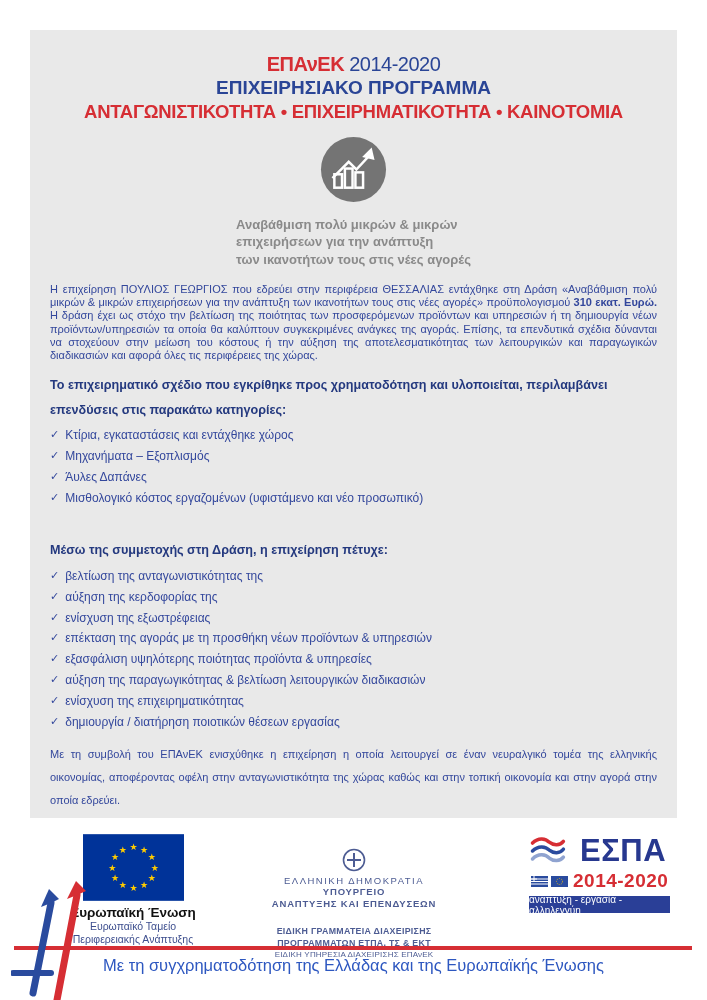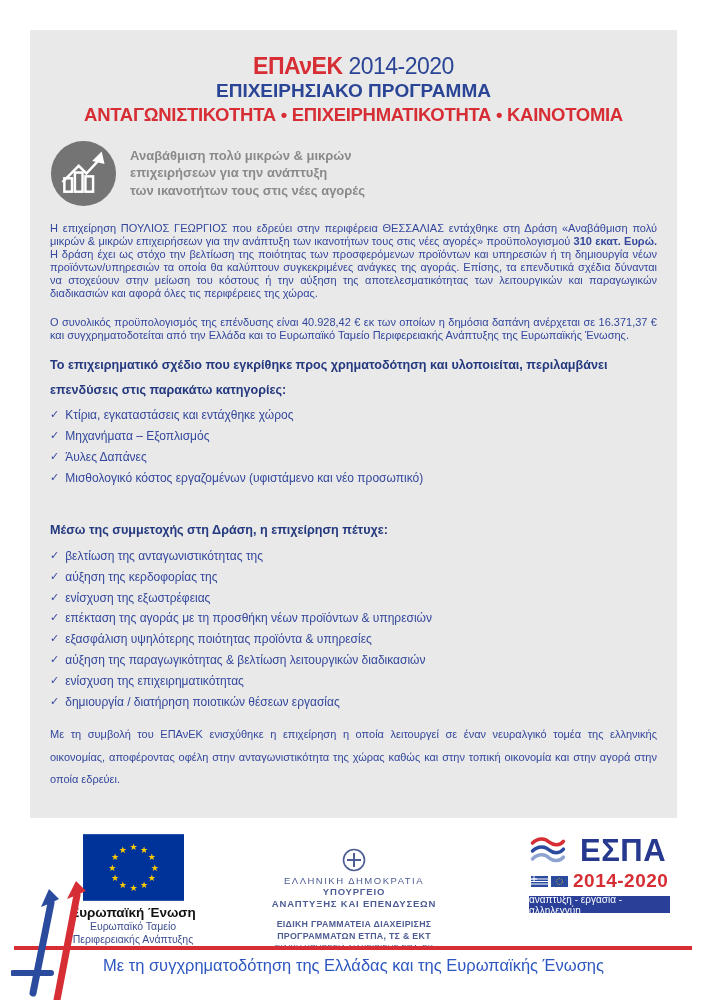--- a/index.html
+++ b/index.html
@@ -4,28 +4,28 @@
 <style>
   * { margin:0; padding:0; box-sizing:border-box; }
   html,body { width:707px; height:1000px; background:#ffffff;
               font-family:"Liberation Sans", sans-serif; position:relative; overflow:hidden; }
 
   .gray-box { position:absolute; left:30px; top:30px; width:647px; height:788px;
               background:#e9e9e9; padding:0 20px; }
 
   
   .hdr { text-align:center; margin-top:23px; line-height:1.15; }
-  .hdr-l1 { font-size:23px; letter-spacing:-0.5px; }
+  .hdr-l1 { font-size:20px; letter-spacing:-0.5px; }
   .hdr-l1 .acr { color:#d62e34; font-weight:bold; }
   .hdr-l1 .per { color:#2a4596; font-weight:normal; }
   .hdr-l2 { font-size:19px; font-weight:bold; color:#2a4596; margin-top:1px; }
   .hdr-l3 { font-size:18.5px; font-weight:bold; color:#d62e34; margin-top:2px; letter-spacing:-0.3px; }
 
   
-  .banner { display:flex; align-items:center; gap:13px; margin-top:14px; }
+  .banner { display:flex; justify-content:center; align-items:center; gap:13px; margin-top:14px;flex-direction:column; }
   .banner .circ { width:67px; height:67px; flex:0 0 67px; }
   .tagline { font-size:13px; font-weight:bold; color:#8a8a8a; line-height:1.33; }
 
   
   .txt  { color:#33479c; font-size:11px; line-height:1.2; text-align:justify; }
   .p1 { margin-top:15px; }
   .p2 { margin-top:15px; }
   .p3 { margin-top:14px; line-height:2.05; }
   .bold-inline { font-weight:bold; }
   .sec-h { color:#24397f; font-size:12.6px; font-weight:bold; line-height:1.95; text-align:left; }
@@ -40,21 +40,21 @@
   .eu-block { position:absolute; left:53px; top:834px; width:160px; text-align:center; }
   .eu-flag { width:101px; height:67px; display:block; margin:0 auto; }
   .eu-name { font-size:13.5px; font-weight:bold; color:#111111; margin-top:4px; }
   .eu-sub  { font-size:10.5px; color:#3d4e8e; line-height:1.25; }
 
   .min-block { position:absolute; left:248px; top:848px; width:212px; text-align:center; color:#4d5c93; }
   .min-emblem { width:24px; height:24px; display:block; margin:0 auto 3px; }
   .min-l1 { font-size:9.5px; letter-spacing:1.5px; }
   .min-l2, .min-l3 { font-size:9.5px; font-weight:bold; letter-spacing:0.8px; line-height:1.3; }
   .min-l4, .min-l5 { font-size:8.8px; font-weight:bold; letter-spacing:0.3px; line-height:1.3; margin-top:0.5px; }
-  .min-l4 { margin-top:8px; }
+  .min-l4 { margin-top:15px; }
   .min-l6 { font-size:8px; letter-spacing:0.2px; margin-top:1px; }
 
   .espa-block { position:absolute; left:529px; top:833px; width:146px; }
   .espa-row1 { display:flex; align-items:center; gap:14px; }
   .espa-waves { width:37px; height:30px; }
   .espa-name { font-size:31px; font-weight:bold; color:#27388f; letter-spacing:0.5px; }
   .espa-row2 { display:flex; align-items:center; gap:3px; margin-top:1px; margin-left:2px; }
   .mini-flag { width:17px; height:11px; }
   .espa-period { font-size:19px; font-weight:bold; color:#d62e34; letter-spacing:0.5px; margin-left:2px; }
   .espa-bar { margin-top:4px; background:#2a3f97; color:#ffffff; width:141px; height:17px;
@@ -94,21 +94,20 @@
       <div>Αναβάθμιση πολύ μικρών &amp; μικρών</div>
       <div>επιχειρήσεων για την ανάπτυξη</div>
       <div>των ικανοτήτων τους στις νέες αγορές</div>
     </div>
   </div>
 
   <div class="txt p1">
     <span>Η επιχείρηση ΠΟΥΛΙΟΣ ΓΕΩΡΓΙΟΣ που εδρεύει στην περιφέρεια ΘΕΣΣΑΛΙΑΣ εντάχθηκε στη Δράση «Αναβάθμιση πολύ μικρών &amp; μικρών επιχειρήσεων για την ανάπτυξη των ικανοτήτων τους στις νέες αγορές» προϋπολογισμού </span><span class="bold-inline">310 εκατ. Ευρώ.</span><span> Η δράση έχει ως στόχο την βελτίωση της ποιότητας των προσφερόμενων προϊόντων και υπηρεσιών ή τη δημιουργία νέων προϊόντων/υπηρεσιών τα οποία θα καλύπτουν συγκεκριμένες ανάγκες της αγοράς. Επίσης, τα επενδυτικά σχέδια δύνανται να στοχεύουν στην μείωση του κόστους ή την αύξηση της αποτελεσματικότητας των λειτουργικών και παραγωγικών διαδικασιών και αφορά όλες τις περιφέρειες της χώρας.</span>
   </div>
 
-  <div class="txt p2">Ο συνολικός προϋπολογισμός της επένδυσης είναι 40.928,42 € εκ των οποίων η δημόσια δαπάνη ανέρχεται σε 16.371,37 € και συγχρηματοδοτείται από την Ελλάδα και το Ευρωπαϊκό Ταμείο Περιφερειακής Ανάπτυξης της Ευρωπαϊκής Ένωσης.</div>
 
   <div class="sec-h h1">Το επιχειρηματικό σχέδιο που εγκρίθηκε προς χρηματοδότηση και υλοποιείται, περιλαμβάνει επενδύσεις στις παρακάτω κατηγορίες:</div>
 
   <div class="chk-list">
     <div class="chk-item">
         <span class="chk">✓</span>
         <span>Κτίρια, εγκαταστάσεις και εντάχθηκε χώρος</span>
       </div>
     <div class="chk-item">
         <span class="chk">✓</span>

